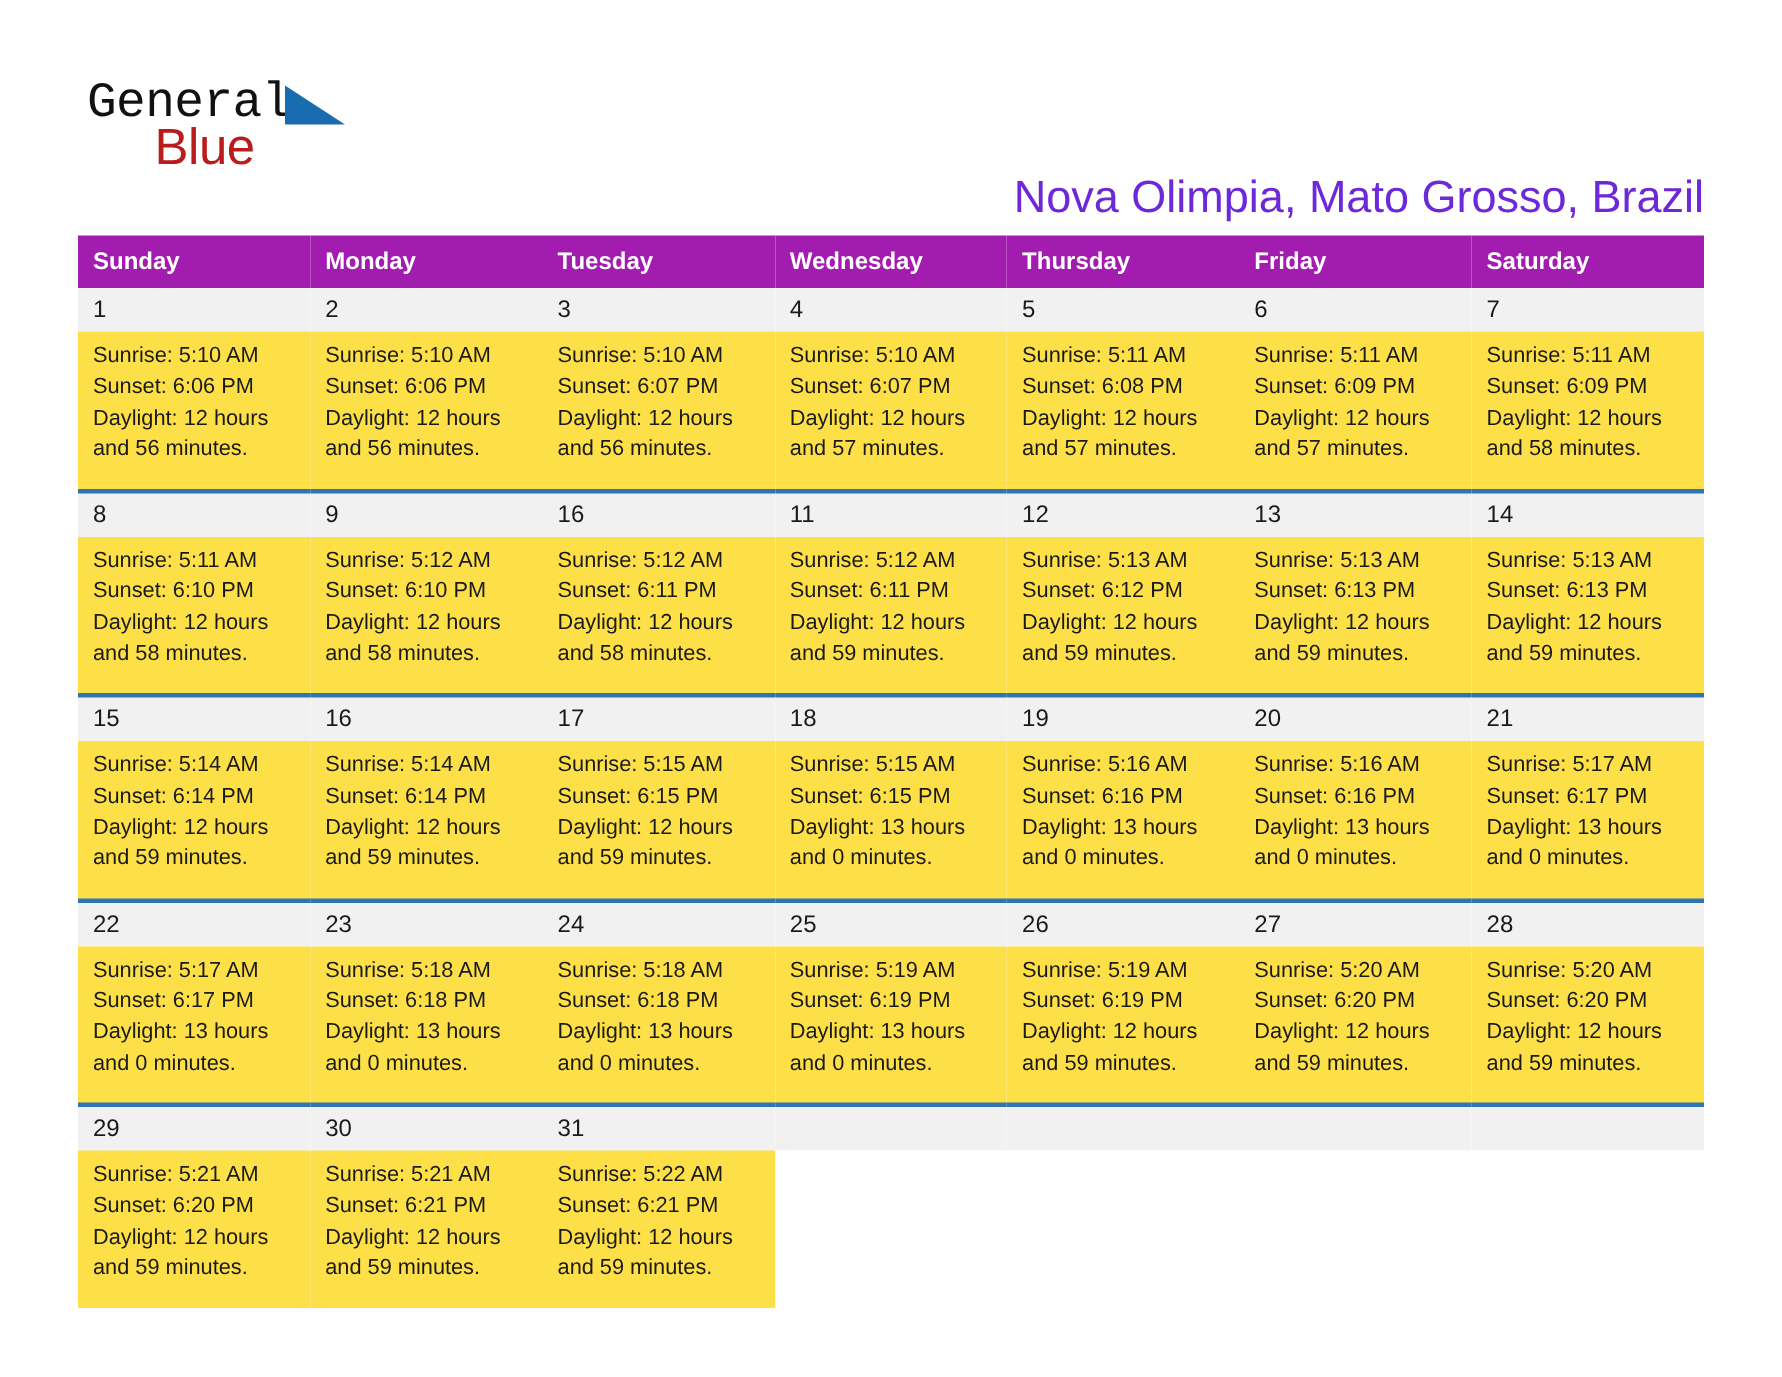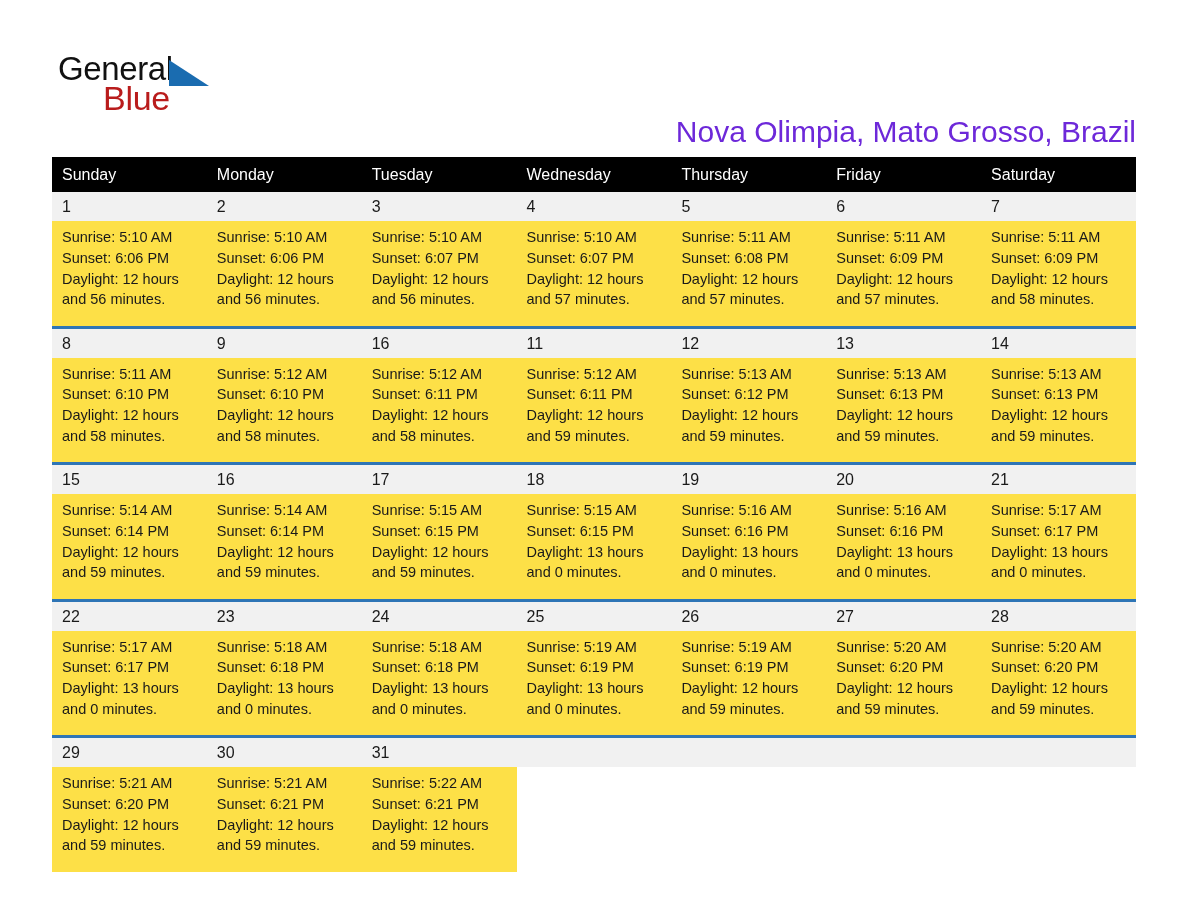--- a/index.html
+++ b/index.html
@@ -34,20 +34,21 @@
     top: 52px;
     width: 260px;
     height: 70px;
   }
   .logo-general {
     font-size: 33px;
     letter-spacing: -0.4px;
     color: #111111;
     line-height: 1;
     display: inline-block;
+    font-family: Liberation Mono, monospace;
   }
   .logo-triangle {
     display: inline-block;
     width: 0;
     height: 0;
     border-left: 40px solid #1a6cb0;
     border-top: 26px solid transparent;
     vertical-align: -6px;
     margin-left: -4px;
   }
@@ -84,24 +85,24 @@
   
   .calendar {
     position: absolute;
     left: 52px;
     top: 157px;
     width: 1084px;
     border-collapse: collapse;
     table-layout: fixed;
   }
   .calendar th {
-    background: #000000;
+    background: #a21caf;
     color: #ffffff;
     font-size: 16px;
-    font-weight: normal;
+    font-weight: bold;
     text-align: left;
     padding: 8px 0 8px 10px;
     height: 16px;
     line-height: 1.2;
   }
   .daynum-row td {
     background: #f1f1f1;
     font-size: 16px;
     color: #1a1a1a;
     padding: 5px 0 5px 10px;

